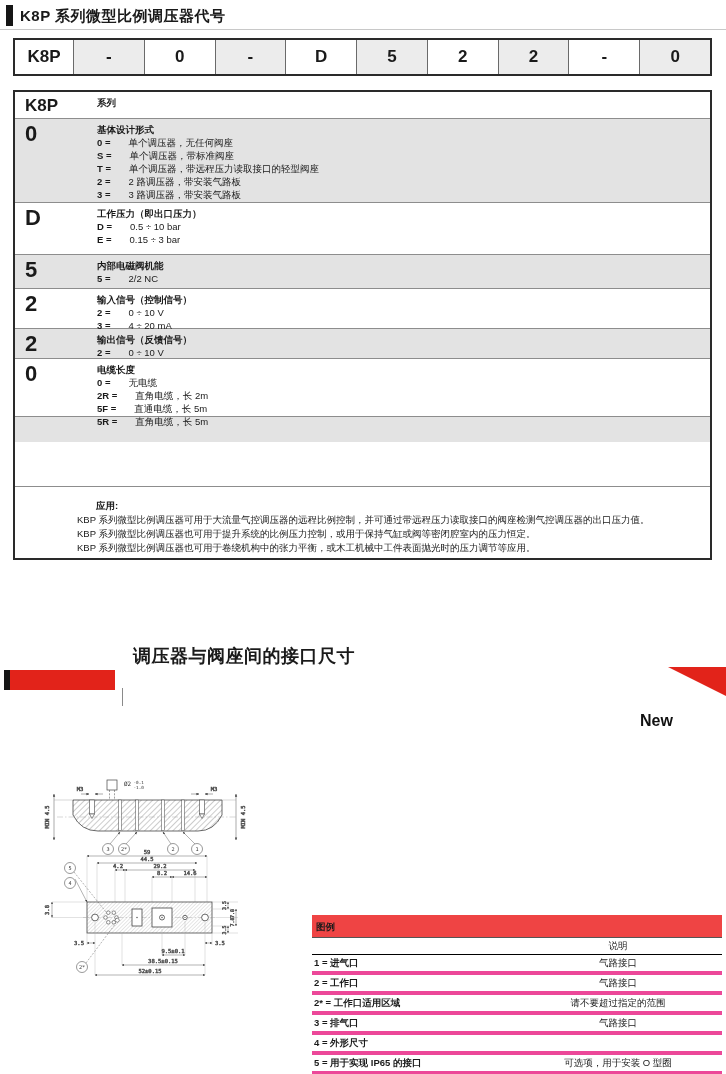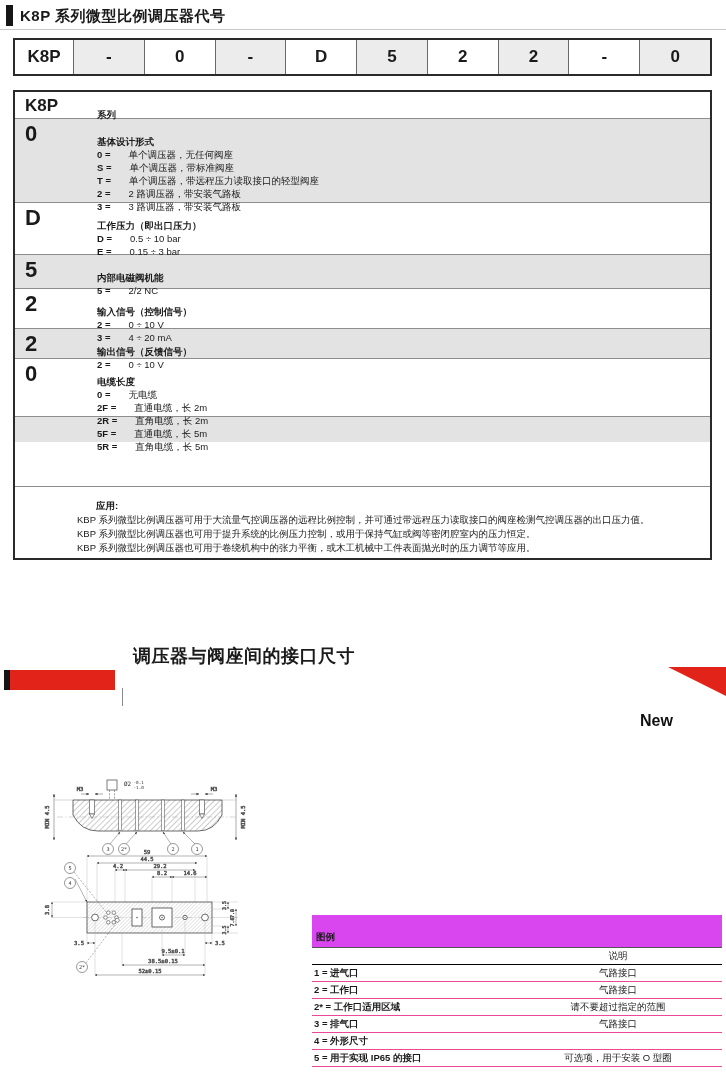--- a/index.html
+++ b/index.html
@@ -21,40 +21,40 @@
   .code-cell:first-child{border-left:none;flex:0 0 58px;}
   .code-cell.alt{background:#ececec;}
 
   
   .spec-table{left:13px;top:90px;width:699px;border:2px solid #2a2a2a;box-sizing:border-box;background:#fff;}
   .spec-row{display:flex;border-top:1px solid #8d8d8d;box-sizing:border-box;}
   .spec-row:first-child{border-top:none;}
   .spec-row.gray{background:#e3e3e3;}
   .code-col{width:82px;padding:3px 0 0 10px;font-weight:bold;font-size:22px;line-height:1.05;box-sizing:border-box;}
   .code-col.series{font-size:17px;padding-top:5px;}
-  .desc-col{flex:1;padding-top:16px;font-size:9.5px;line-height:13px;}
+  .desc-col{flex:1;padding-top:4px;font-size:9.5px;line-height:13px;}
   .row-title{font-weight:bold;}
   .opt b{font-weight:bold;}
   .opt span{margin-left:18px;}
   .app-row{display:block;padding:12px 30px 0 62px;font-size:9.5px;line-height:14px;margin-top:44px;}
   .app-title{font-weight:bold;margin-left:19px;}
 
   
   .s2-chip{left:4px;top:670px;width:6px;height:20px;background:#161616;}
   .s2-red{left:10px;top:670px;width:105px;height:20px;background:#e2231a;}
   .s2-tick{left:122px;top:688px;width:1px;height:18px;background:#8a8a8a;}
   .s2-title{left:133px;top:644px;font-size:18px;font-weight:bold;letter-spacing:.5px;}
   .new-label{left:640px;top:712px;font-size:16px;font-weight:bold;color:#111;}
   .new-flag{left:668px;top:667px;width:58px;height:29px;background:#e2231a;
     clip-path:polygon(0 0,100% 0,100% 100%);}
 
   
   .legend{left:312px;top:915px;width:410px;font-size:9.5px;}
-  .legend-header{height:16px;background:#d946ef;font-weight:bold;padding:16px 0 0 4px;border-bottom:1px solid #555;}
-  .legend-row{display:flex;align-items:center;height:16px;border-bottom:1px solid #ec4899;}
+  .legend-header{height:16px;background:#ef4444;font-weight:bold;padding:6px 0 0 4px;border-bottom:1px solid #555;}
+  .legend-row{display:flex;align-items:center;height:16px;border-bottom:4px solid #ec4899;}
   .legend-row.thick{border-bottom:1.5px solid #000;}
   .legend-item{width:200px;font-weight:bold;padding-left:2px;}
   .legend-desc{flex:1;text-align:center;}
 
   
   .drawing{left:40px;top:765px;width:230px;height:250px;}
   svg text{font-family:"DejaVu Sans Mono","Liberation Mono",monospace;fill:#333;}
 </style>
 </head>
 <body>
@@ -129,21 +129,20 @@
       <div class="row-title">输出信号（反馈信号）</div>
       <div class="opt"><b>2 =</b><span>0 ÷ 10 V</span></div>
     </div>
   </div>
 
   <div class="spec-row" style="height:58px">
     <div class="code-col">0</div>
     <div class="desc-col">
       <div class="row-title">电缆长度</div>
       <div class="opt"><b>0 =</b><span>无电缆</span></div>
-      <div class="opt"><b>2F =</b><span>直通电缆，长 2m</span></div>
       <div class="opt"><b>2R =</b><span>直角电缆，长 2m</span></div>
       <div class="opt"><b>5F =</b><span>直通电缆，长 5m</span></div>
       <div class="opt"><b>5R =</b><span>直角电缆，长 5m</span></div>
     </div>
   </div>
 
   <div class="spec-row gray" style="height:26px"></div>
 
   <div class="spec-row app-row" style="height:72px">
     <div class="row-title app-title">应用:</div>

